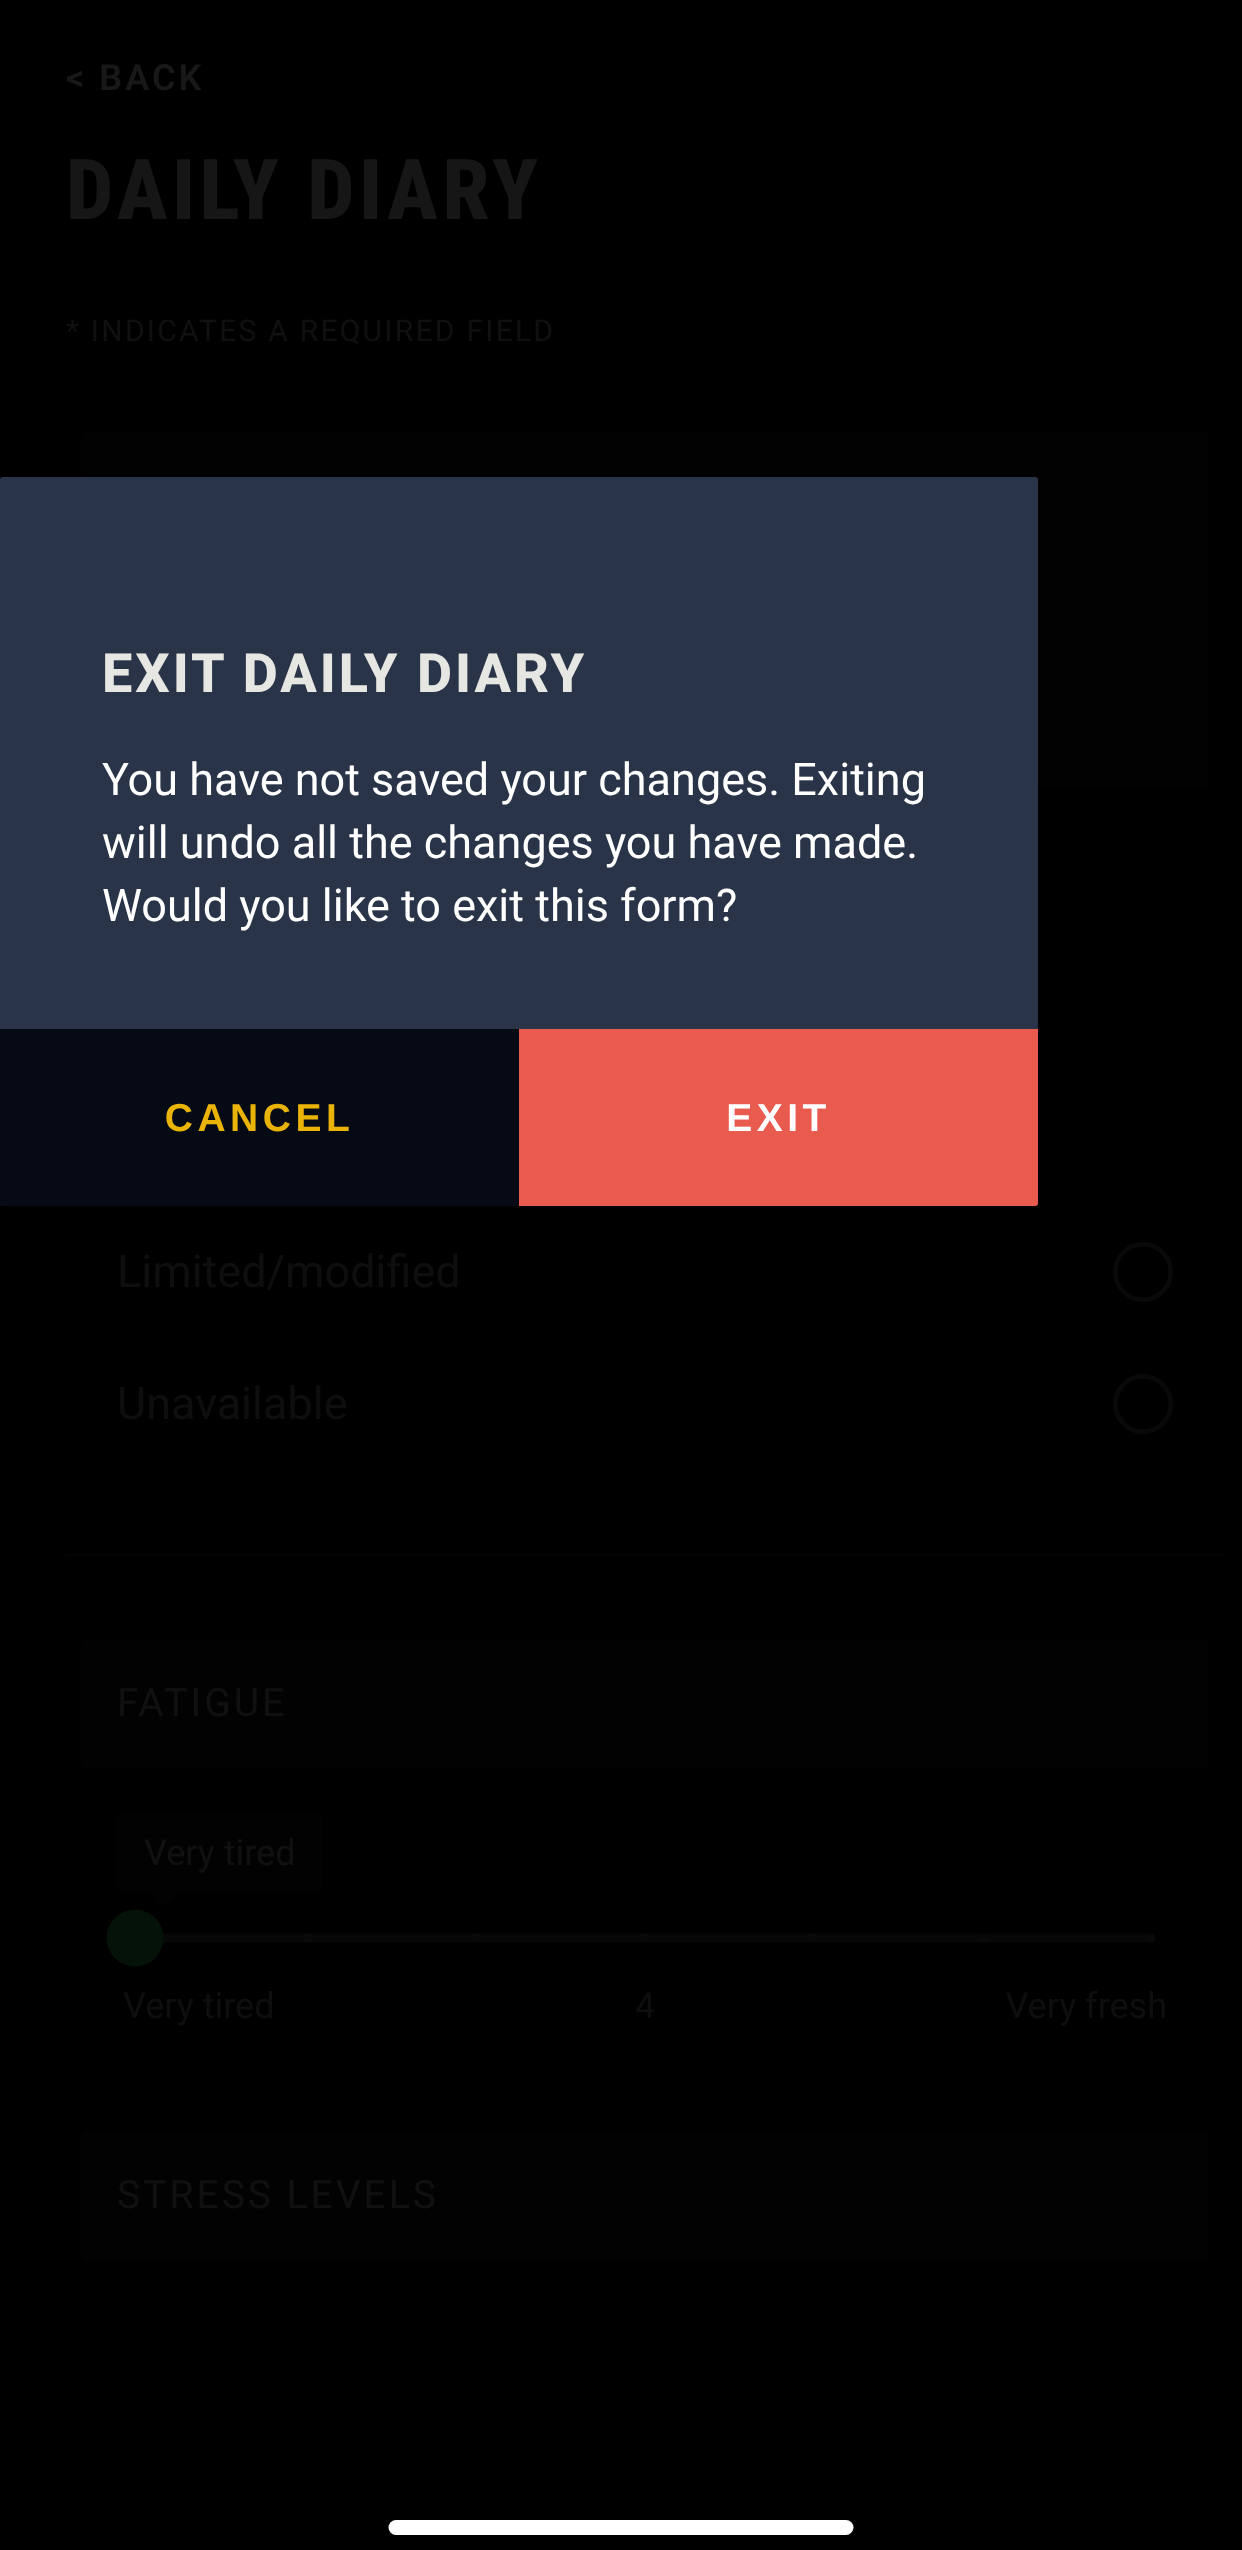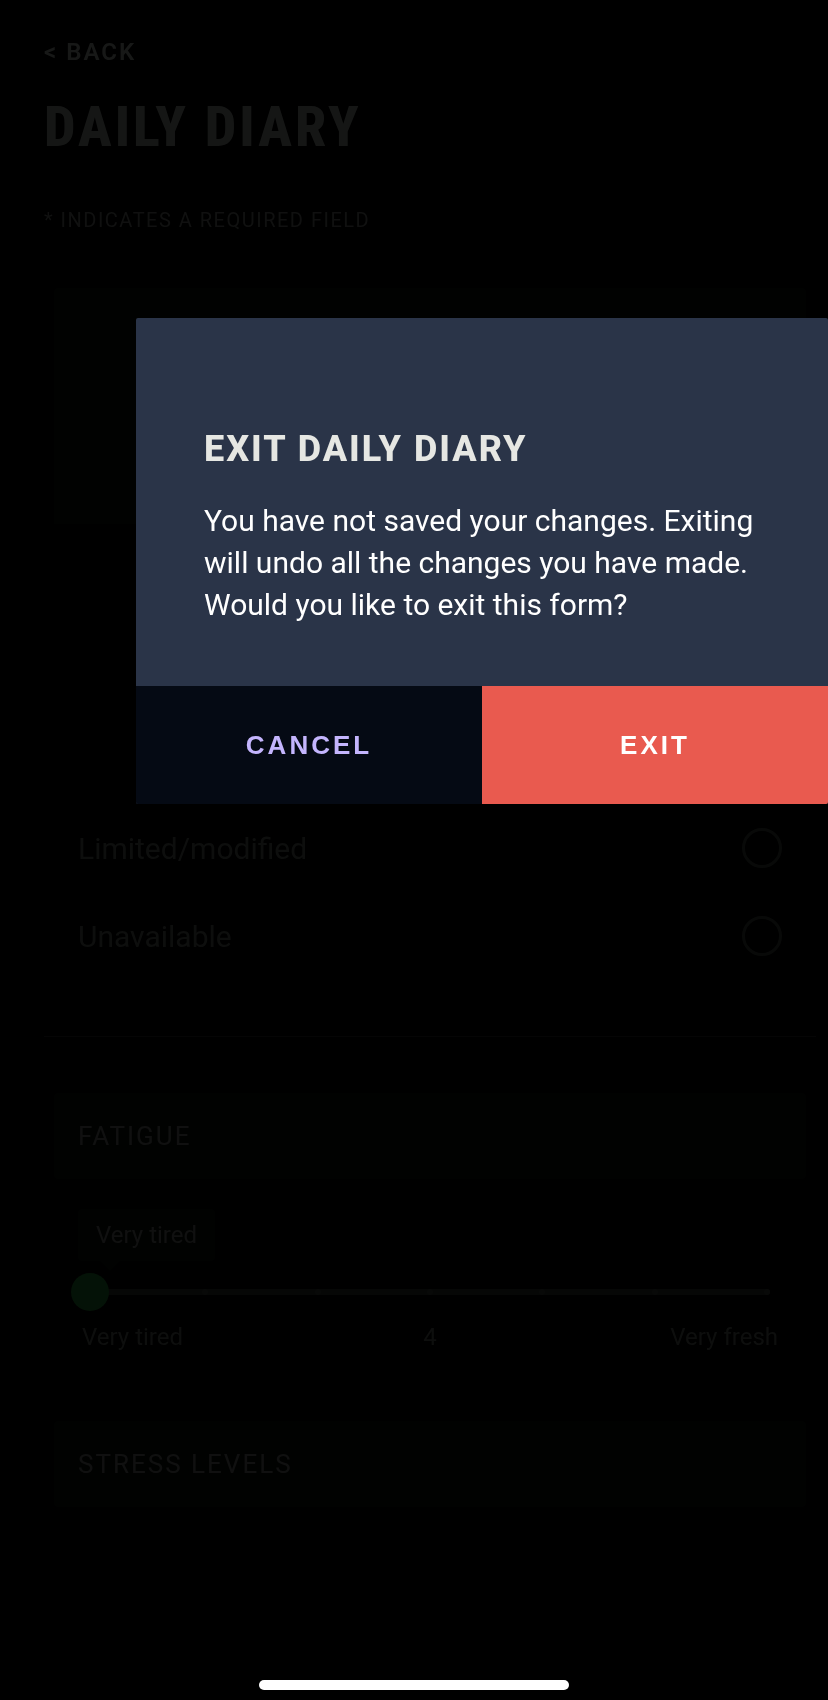--- a/index.html
+++ b/index.html
@@ -162,21 +162,21 @@
     color: #5a5f5a;
   }
 
   
   .overlay {
     position: absolute;
     inset: 0;
     background: rgba(0,0,0,0.85);
     display: flex;
     align-items: flex-start;
-    justify-content: flex-end;
+    justify-content: flex-start;
   }
   .modal {
     width: 692px;
     margin-top: 318px;
     background: #2a3448;
     border-radius: 2px;
     overflow: hidden;
   }
   .modal-body {
     padding: 110px 68px 60px 68px;
@@ -205,21 +205,21 @@
     justify-content: center;
     font-size: 26px;
     font-weight: 700;
     letter-spacing: 3px;
     text-transform: uppercase;
     border: none;
     cursor: pointer;
   }
   .btn-cancel {
     background: #050a14;
-    color: #c4b5fd;
+    color: #eab308;
   }
   .btn-exit {
     background: #e95a4f;
     color: #fff;
   }
   .home-indicator {
     position: absolute;
     bottom: 10px;
     left: 50%;
     transform: translateX(-50%);

